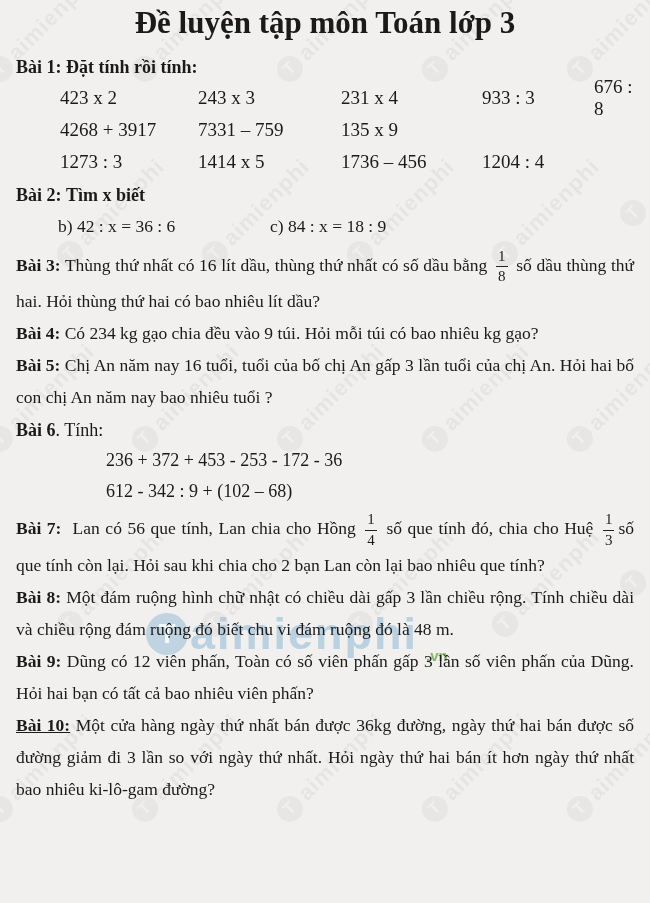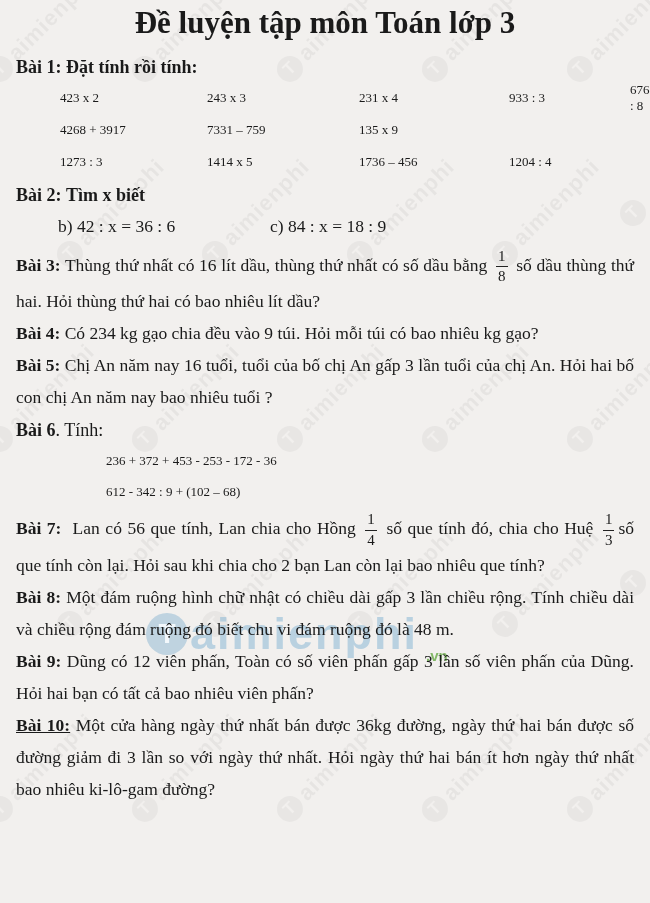--- a/index.html
+++ b/index.html
@@ -17,31 +17,31 @@
   .wm-center .logo{width:42px;height:42px;border-radius:50%;background:rgba(128,176,206,0.45);
     color:rgba(245,250,253,0.95);font:bold 28px "Liberation Sans",sans-serif;
     display:flex;align-items:center;justify-content:center;margin-right:2px;}
   .wm-center .txt{font:bold 45px "Liberation Sans",sans-serif;letter-spacing:2px;}
   .wm-center .suffix{font:bold 15px "Liberation Sans",sans-serif;align-self:flex-end;margin:0 0 -4px -4px;}
 
   .content{position:relative;z-index:2;padding:0 16px;}
   .title{font-size:31px;font-weight:bold;text-align:center;margin:2px 0 10px;line-height:1.35;}
   .sec-header{font-size:18px;line-height:26px;margin:4px 0 2px;}
   .sec-header b{font-weight:bold;}
-  .b1-row{display:grid;grid-template-columns:138px 143px 141px 112px auto;padding-left:44px;font-size:13px;gap:9px;}
+  .b1-row{display:grid;grid-template-columns:138px 143px 141px 112px auto;padding-left:44px;font-size:19px;}
   .b1-row span{height:32px;display:flex;align-items:center;}
   .b2-row{display:grid;grid-template-columns:212px 190px auto;padding-left:42px;font-size:17.5px;margin:2px 0 4px;}
   .b2-row span{height:34px;display:flex;align-items:center;}
   .para{font-size:17.5px;line-height:32px;text-align:justify;margin:0;}
   .plabel{font-weight:bold;}
   .plabel.u{text-decoration:underline;}
   .frac{display:inline-block;text-align:center;font-size:15px;line-height:1.15;vertical-align:middle;margin:0 4px;}
   .frac .num{display:block;border-bottom:1.5px solid #222;padding:0 2px 1px;}
   .frac .den{display:block;padding-top:1px;}
-  .b6-lines{padding-left:90px;font-size:13px;line-height:31px;margin:0 0 4px;}
+  .b6-lines{padding-left:90px;font-size:18px;line-height:31px;margin:0 0 4px;}
 </style>
 </head>
 <body>
 
 <div class="wm-layer" id="wm-layer">
     <div class="wm-tile" style="left: -30px; top: 15px;">
       <span class="wm-circ">T</span>
       <span class="wm-txt">aimienphi</span>
     </div>
     <div class="wm-tile" style="left: 115px; top: 15px;">

